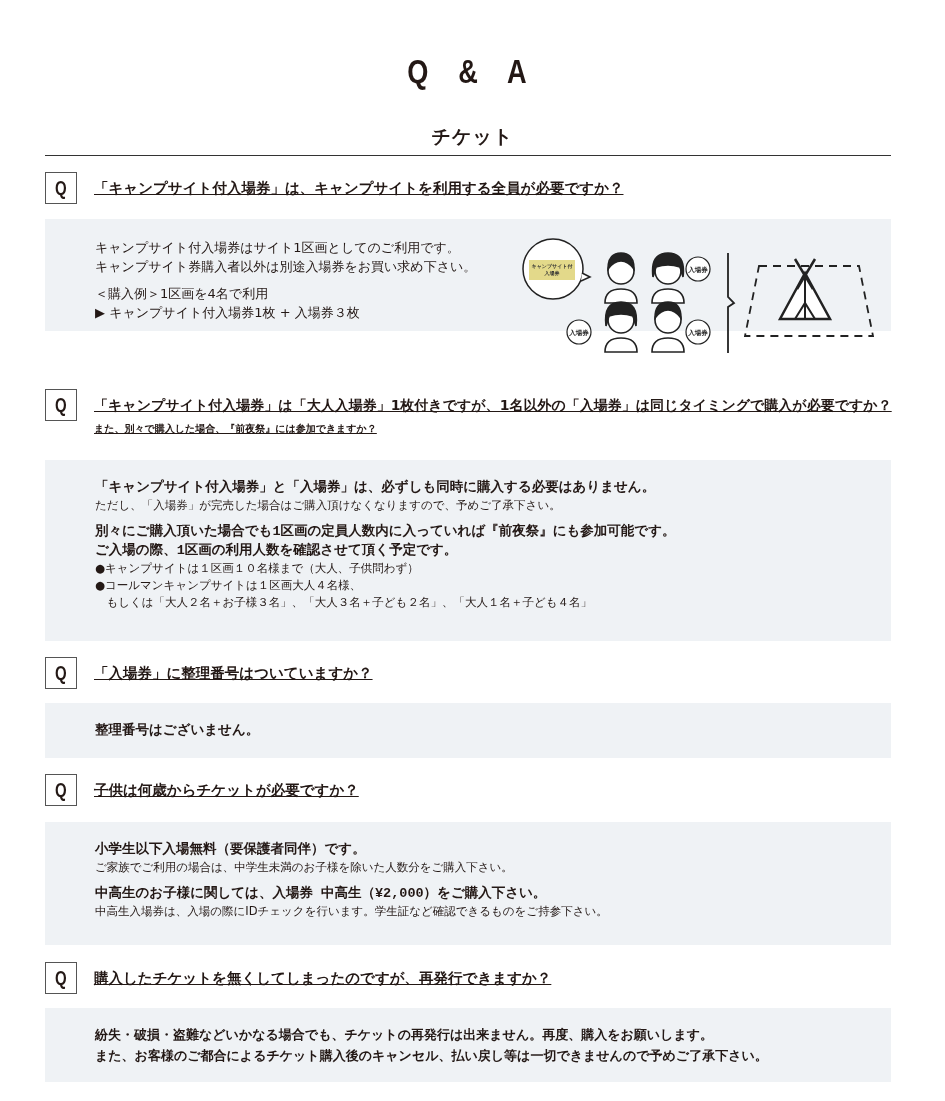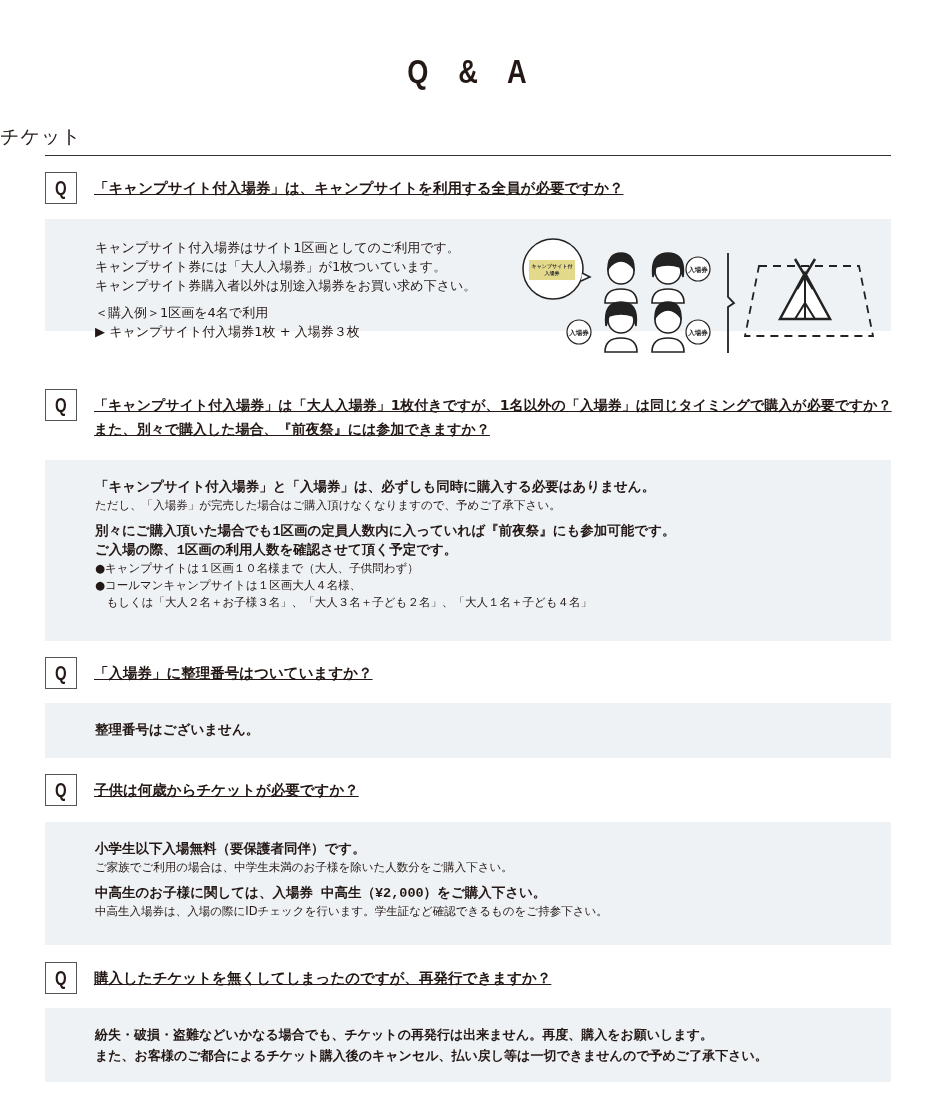--- a/index.html
+++ b/index.html
@@ -1,22 +1,22 @@
 <!DOCTYPE html>
 <html><head>
 <meta charset="utf-8">
 <style>
   html, body { margin:0; padding:0; background:#ffffff; }
   body { width:945px; height:1101px; position:relative; overflow:hidden;
          font-family:"DejaVu Sans", "Liberation Sans", sans-serif; color:#231815; }
   .page-title { position:absolute; left:0; width:945px; top:52px; text-align:center;
     font-family:"Liberation Sans Narrow","Liberation Sans",sans-serif; font-weight:bold;
     font-size:34px; letter-spacing:14px; transform:scaleX(0.8); transform-origin:center; margin:0; }
-  .section-title { position:absolute; left:0; width:945px; top:124px; text-align:left;
-    font-weight:normal; font-size:19px; margin:0; letter-spacing:1px; }
+  .section-title { position:absolute; left:0; width:945px; top:124px; text-align:center;
+    font-weight:bold; font-size:19px; margin:0; letter-spacing:1px; }
   .rule { position:absolute; left:45px; width:846px; top:155px; height:0; border-top:1.5px solid #333; }
   .qbox { position:absolute; left:45px; width:32px; height:32px; border:1px solid #555;
     box-sizing:border-box; display:flex; align-items:center; justify-content:center;
     font-weight:bold; font-size:20px; font-family:"Liberation Sans",sans-serif; background:#fff;
     transform-origin:center; }
   .qbox span { display:inline-block; transform:scaleX(0.75); }
   .qtext { position:absolute; left:94px; right:40px; font-weight:bold; font-size:14.5px; line-height:24px;text-decoration:underline; }
   .panel { position:absolute; left:45px; width:846px; background:#eff2f5; box-sizing:border-box; }
   .ans { position:absolute; left:50px; font-size:13px; line-height:19px; white-space:nowrap; }
   .b { font-weight:bold; font-size:13.5px;font-family:Liberation Mono, monospace; }
@@ -33,21 +33,20 @@
 
 <div class="qbox" style="top:172px">
     <span>Q</span>
   </div>
 <div class="qtext" style="top:176px">
   <div>「キャンプサイト付入場券」は、キャンプサイトを利用する全員が必要ですか？</div>
 </div>
 <div class="panel" style="top:219px;height:112px">
   <div class="ans" style="top:19px">
     <div>キャンプサイト付入場券はサイト1区画としてのご利用です。</div>
-    <div>キャンプサイト券には「大人入場券」が1枚ついています。</div>
     <div>キャンプサイト券購入者以外は別途入場券をお買い求め下さい。</div>
     <div class="gap"></div>
     <div>＜購入例＞1区画を4名で利用</div>
     <div>▶ キャンプサイト付入場券1枚 + 入場券３枚</div>
   </div>
   <svg class="illus" viewBox="0 0 380 135">
 
     <g>
       <circle cx="38" cy="38" r="30" fill="#fff" stroke="#222" stroke-width="1.5"></circle>
       <path d="M67 42 L75 46 L66 50" fill="#fff" stroke="#222" stroke-width="1.5"></path>
@@ -99,21 +98,21 @@
       <path d="M290 42 L290 88 M280 88 L290 72 L300 88" fill="none" stroke="#222" stroke-width="2"></path>
     </g>
   </svg>
 </div>
 
 <div class="qbox" style="top:389px">
     <span>Q</span>
   </div>
 <div class="qtext" style="top:393px;right:20px">
   <div style="white-space:nowrap;font-size:14px">「キャンプサイト付入場券」は「大人入場券」1枚付きですが、1名以外の「入場券」は同じタイミングで購入が必要ですか？</div>
-  <div style="font-size:14px">また、別々で購入した場合、『前夜祭』には参加できますか？</div>
+  <div style="font-size:10px">また、別々で購入した場合、『前夜祭』には参加できますか？</div>
 </div>
 <div class="panel" style="top:460px;height:181px">
   <div class="ans" style="top:18px">
     <div class="b">「キャンプサイト付入場券」と「入場券」は、必ずしも同時に購入する必要はありません。</div>
     <div class="s">ただし、「入場券」が完売した場合はご購入頂けなくなりますので、予めご了承下さい。</div>
     <div class="gap"></div>
     <div class="b">別々にご購入頂いた場合でも1区画の定員人数内に入っていれば『前夜祭』にも参加可能です。</div>
     <div class="b">ご入場の際、1区画の利用人数を確認させて頂く予定です。</div>
     <div class="s">●キャンプサイトは１区画１０名様まで（大人、子供問わず）</div>
     <div class="s">●コールマンキャンプサイトは１区画大人４名様、</div>

